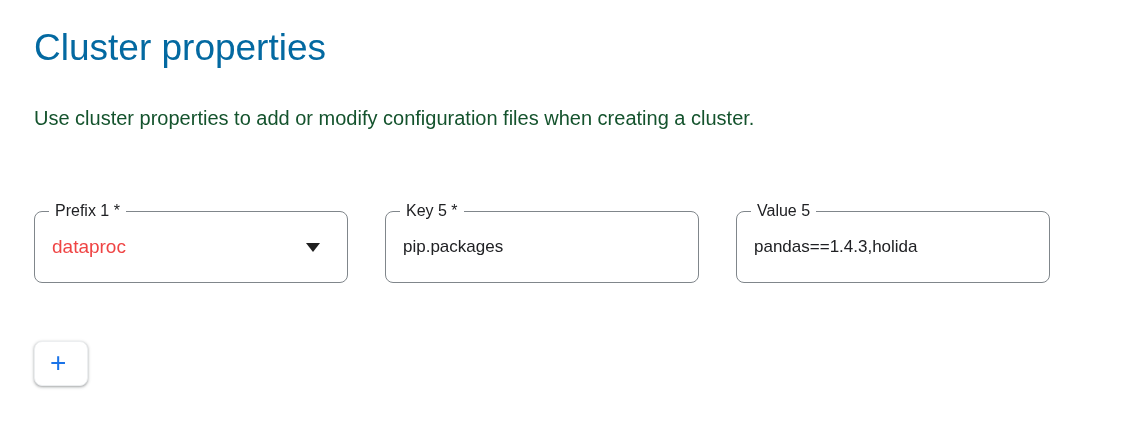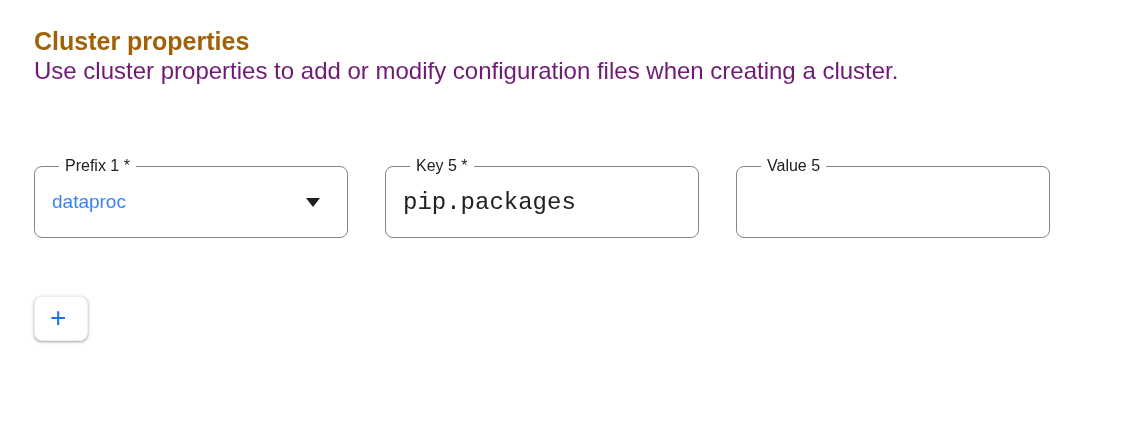--- a/index.html
+++ b/index.html
@@ -8,29 +8,30 @@
     width: 1122px;
     height: 432px;
     position: relative;
     overflow: hidden;
     font-family: "Liberation Sans", "DejaVu Sans", sans-serif;
     color: #202124;
   }
   .page { padding: 26px 34px 0 34px; }
 
   .title {
-    font-size: 25px;
-    font-weight: 700;
-    color: #a16207;
+    font-size: 37px;
+    font-weight: 400;
+    color: #0369a1;
     line-height: 1.2;
   }
 
   .desc {
-    font-size: 24px;
-    color: #701a75;
+    margin-top: 36px;
+    font-size: 20px;
+    color: #14532d;
     line-height: 1.25;
   }
 
   .fields-row {
     display: flex;
     gap: 37px;
     margin-top: 80px;
   }
 
   .field {
@@ -40,44 +41,44 @@
     border: 1px solid #80868b;
     border-radius: 8px;
     background: #ffffff;
     display: flex;
     align-items: center;
   }
 
   .field-label {
     position: absolute;
     top: -11px;
-    left: 24px;
+    left: 14px;
     background: #ffffff;
     padding: 0 6px;
     font-size: 16px;
     font-weight: 500;
     color: #202124;
     line-height: 20px;
     white-space: nowrap;
   }
 
   .field-value {
     padding-left: 17px;
     font-size: 19px;
-    color: #3b82f6;
+    color: #ef4444;
     white-space: nowrap;
     overflow: hidden;
   }
 
   .field-input {
     border: none;
     outline: none;
     background: transparent;
-    font-family: Liberation Mono, monospace;
-    font-size: 24px;
+    font-family: Liberation Sans, sans-serif;
+    font-size: 17px;
     color: #202124;
     padding-left: 17px;
     width: calc(100% - 6px);
     white-space: nowrap;
     overflow: hidden;
   }
 
   .dropdown-arrow {
     position: absolute;
     right: 27px;
@@ -134,20 +135,21 @@
       <span class="dropdown-arrow"></span>
     </div>
 
     <div class="field">
       <label class="field-label">Key 5 *</label>
       <input class="field-input" type="text" value="pip.packages" style="">
     </div>
 
     <div class="field">
       <label class="field-label">Value 5</label>
+      <input class="field-input" type="text" value="pandas==1.4.3,holida" style="">
     </div>
 
   </div>
 
   <button class="add-btn">
     <span class="plus-icon">+</span>
   </button>
 
 </div>
 

